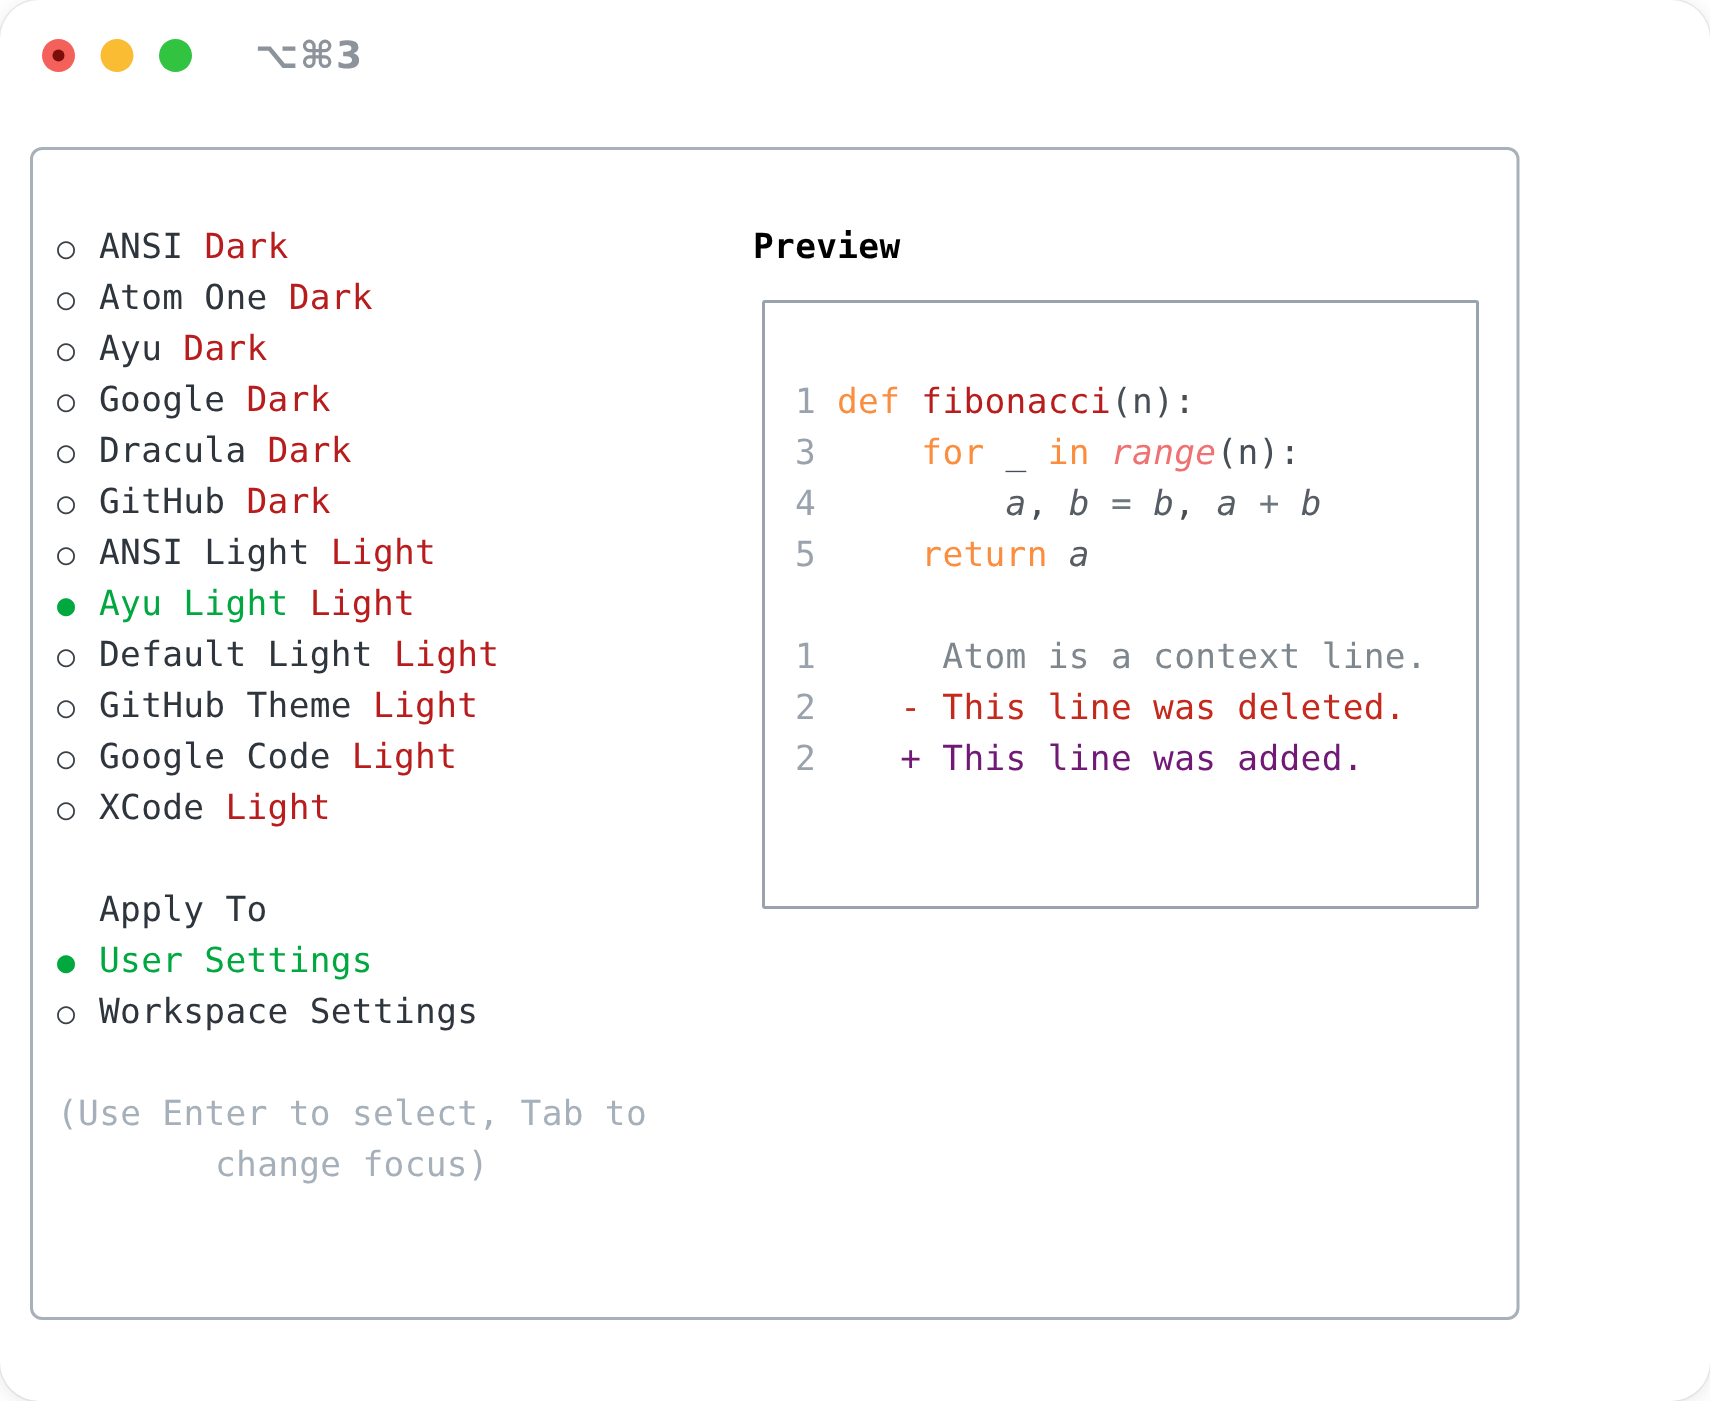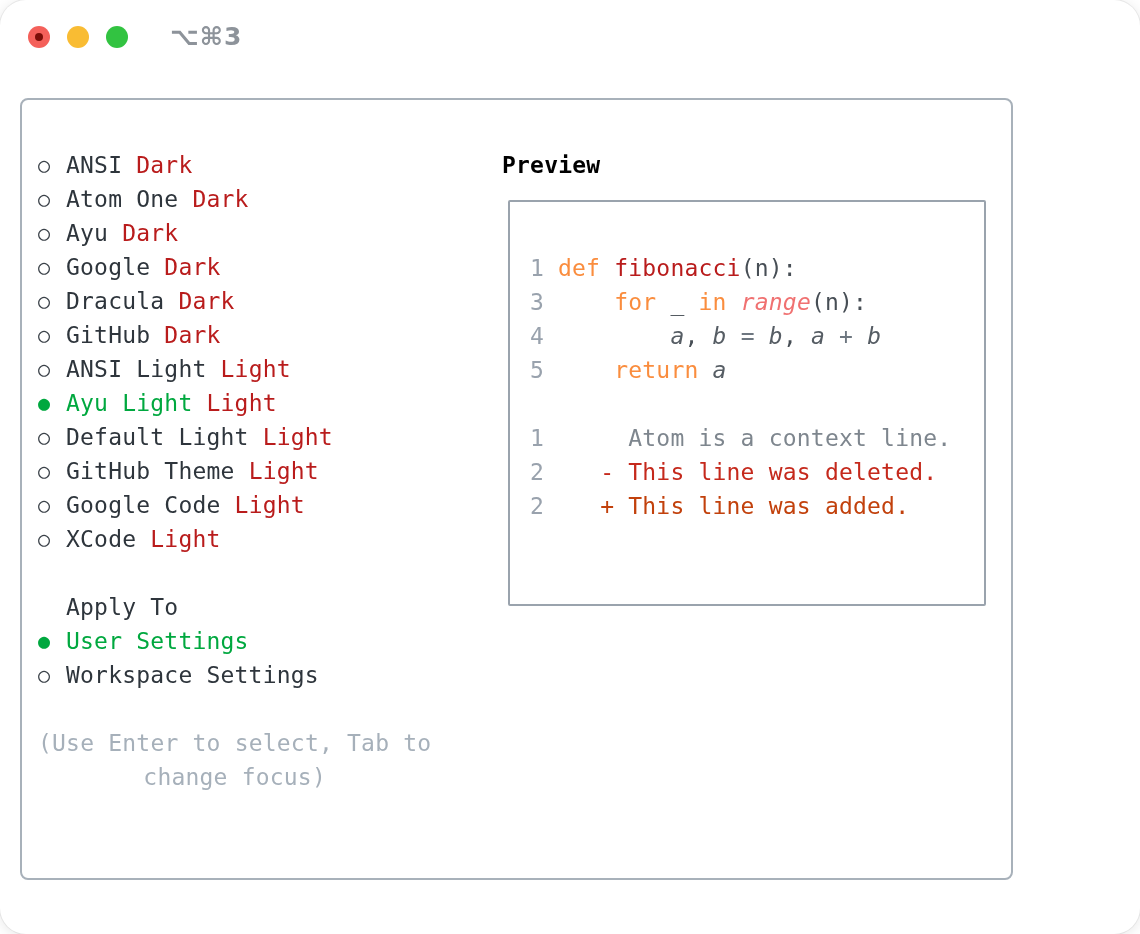--- a/index.html
+++ b/index.html
@@ -56,21 +56,21 @@
   .ln  { color:#99a2ad; }
   .kw  { color:#fa8d3e; }
   .fn  { color:#b91c1c; }
   .bi  { color:#f07171; font-style:italic; }
   .va  { color:#565d64; font-style:italic; }
   .nu  { color:#a37acc; }
   .pl  { color:#474e55; }
   .op  { color:#6e7780; }
   .ctx { color:#7e868e; }
   .del { color:#c5291c; }
-  .add { color:#c2410c;margin-top:40px; }
+  .add { color:#701a75;margin-top:40px; }
 </style>
 </head>
 <body>
 
 <div class="window">
 
   <div class="titlebar">
     <div class="lights">
       <div class="light red"></div>
       <div class="light yellow"></div>

